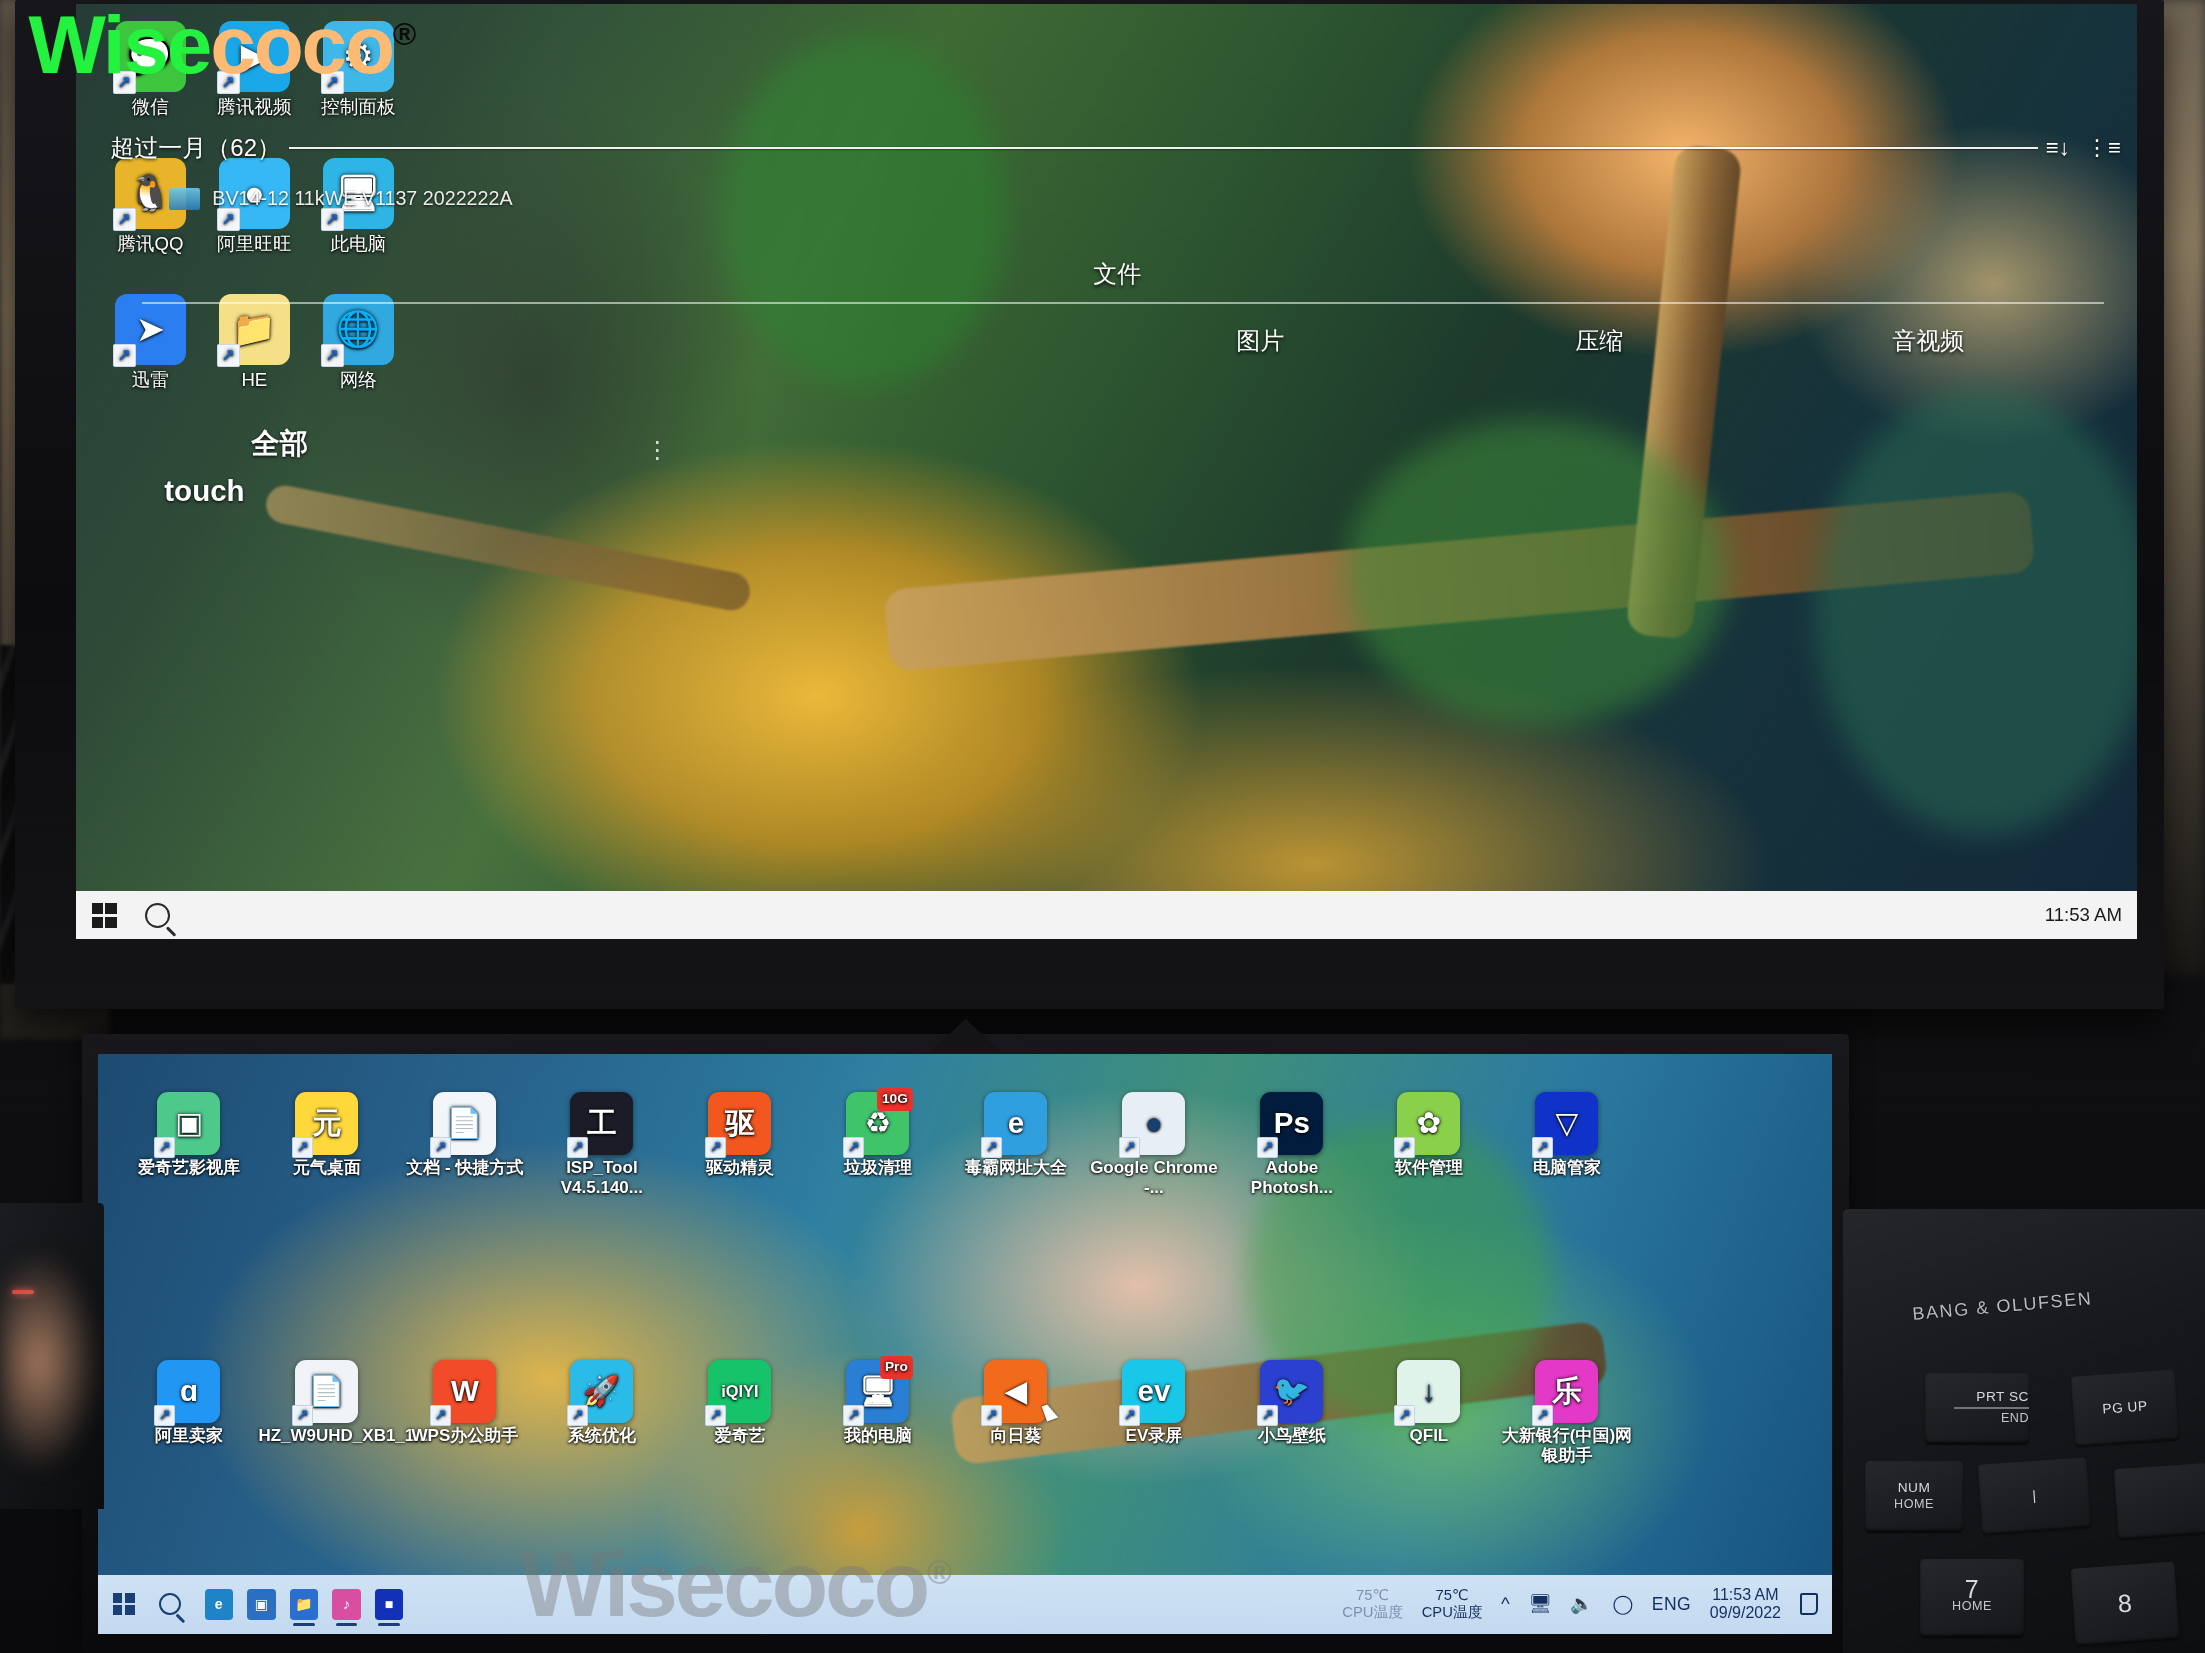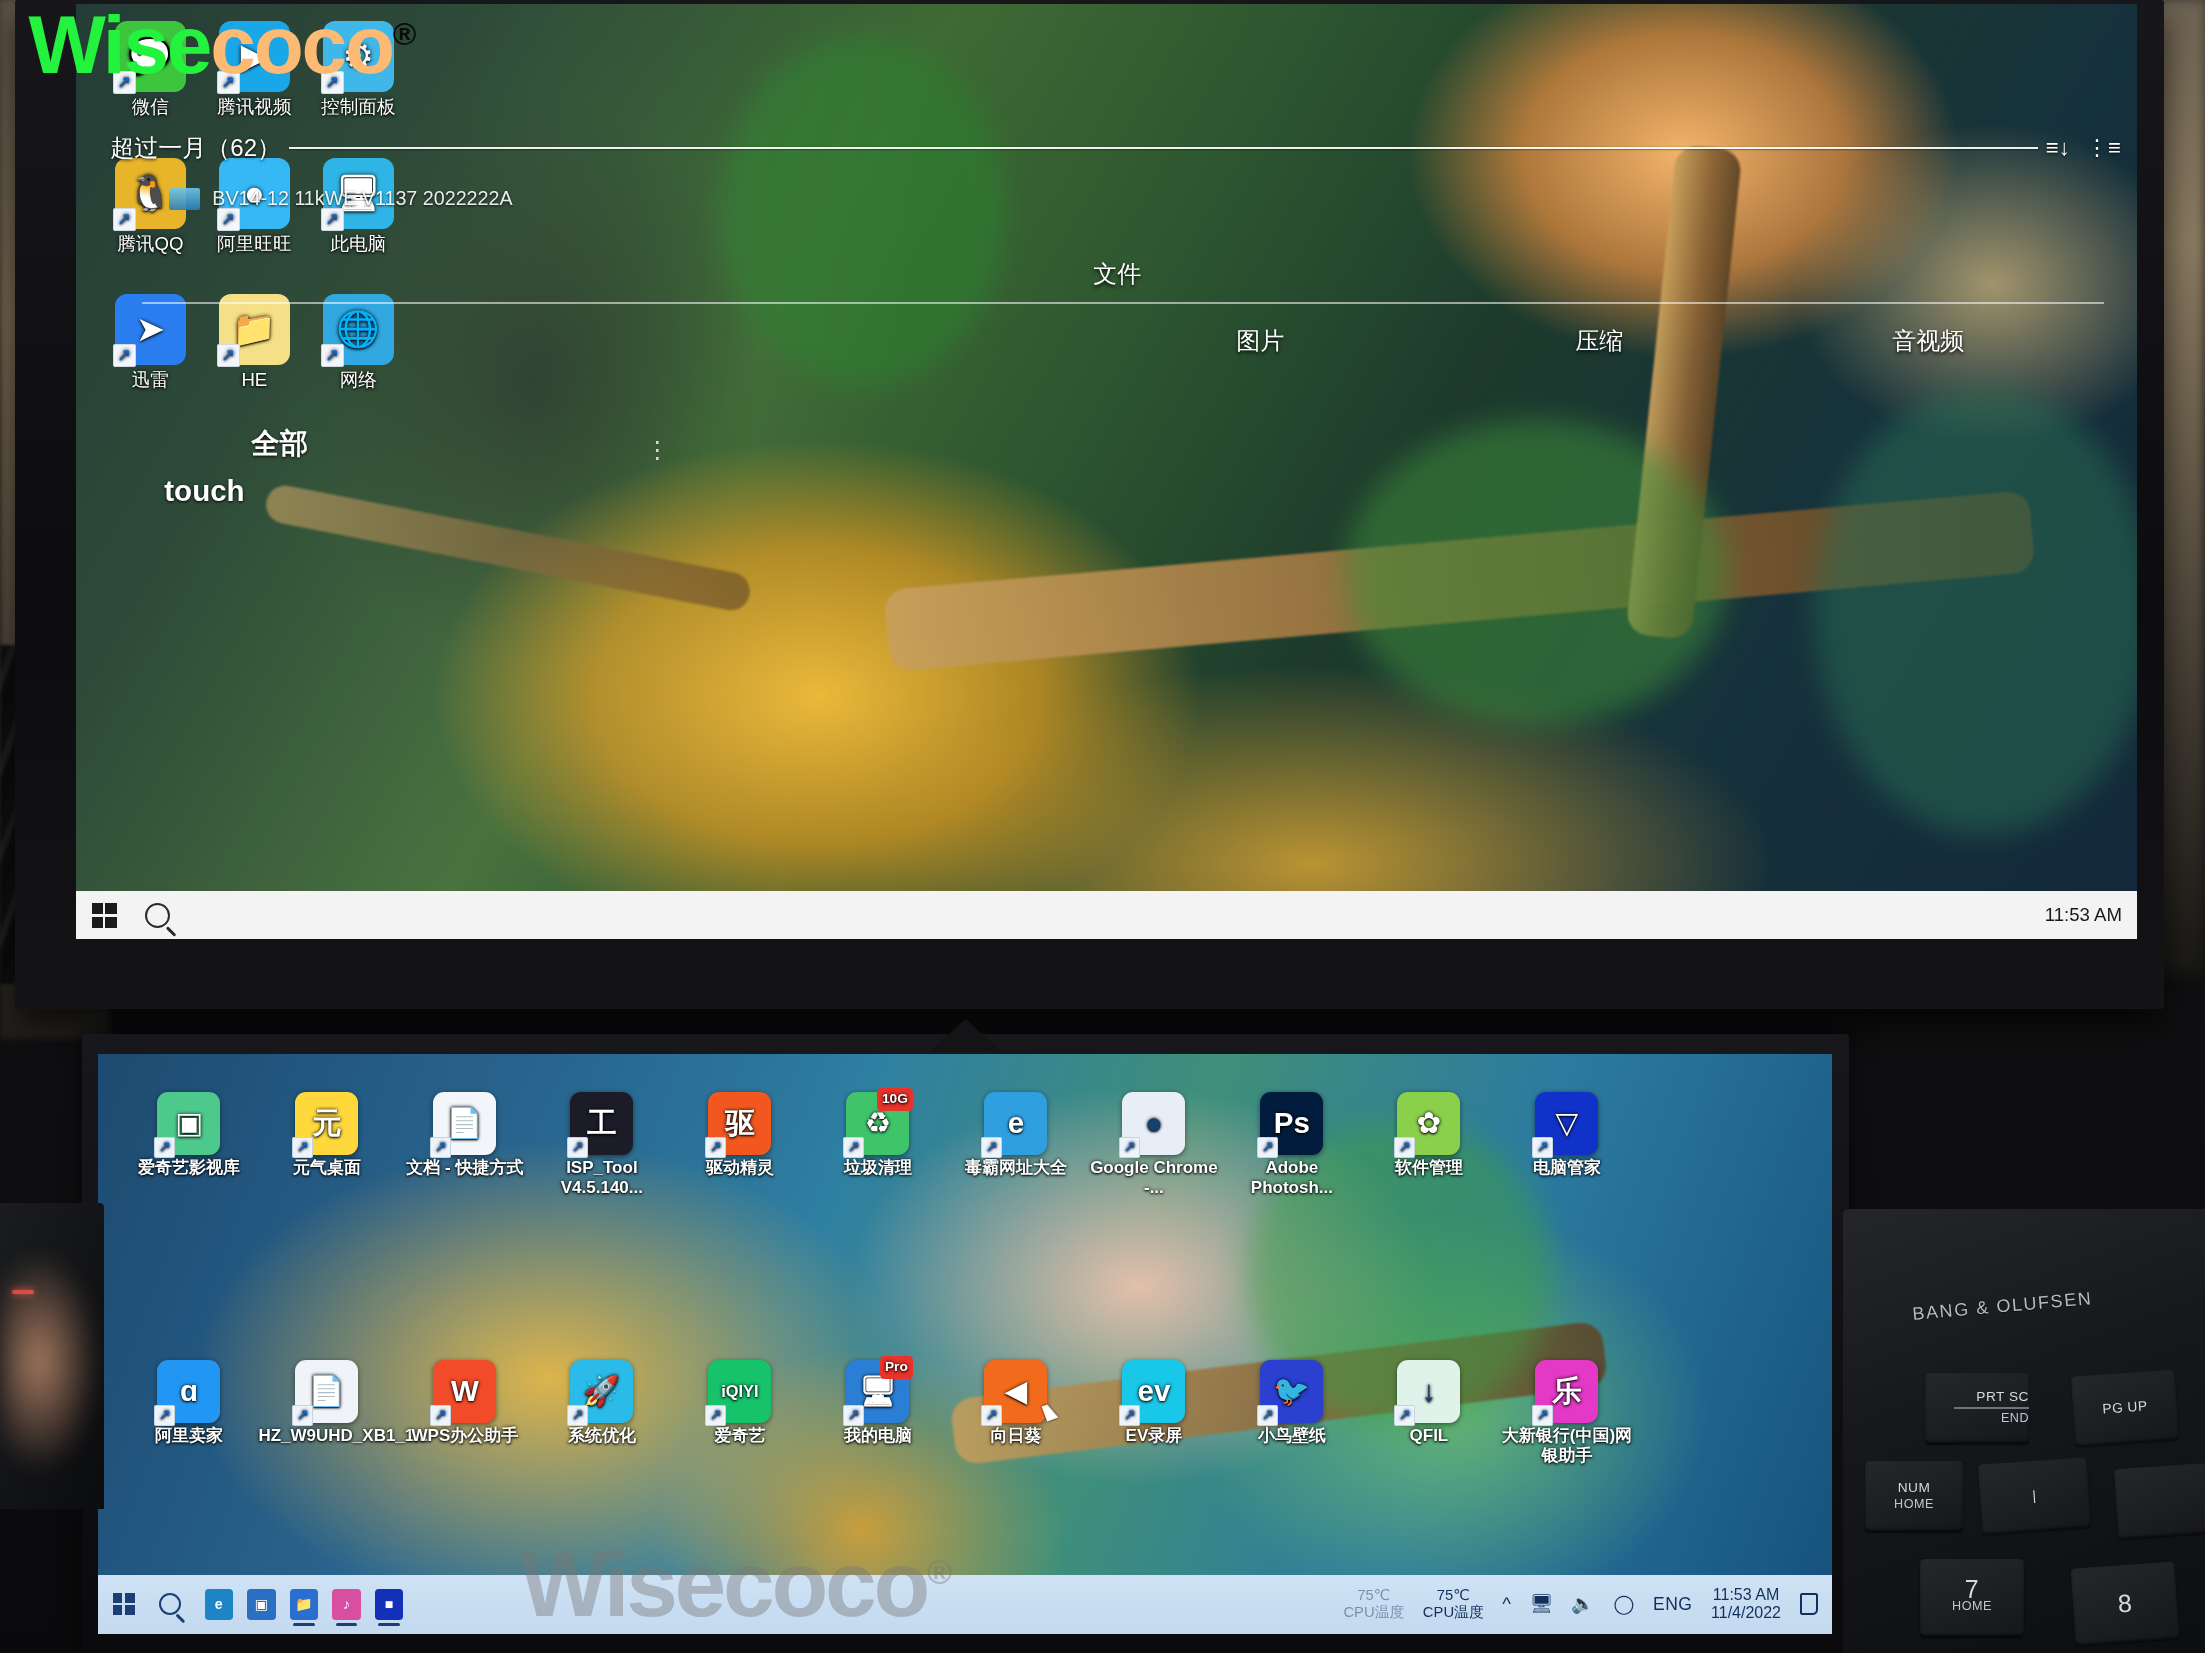--- a/index.html
+++ b/index.html
@@ -474,21 +474,21 @@
             <div>75℃</div>
             <div>CPU温度</div>
           </div>
           <div class="tray-icon">^</div>
           <div class="tray-icon">🖥</div>
           <div class="tray-icon">🔈</div>
           <div class="tray-icon">◯</div>
           <div class="tray-lang">ENG</div>
           <div class="tray-clock">
             <div>11:53 AM</div>
-            <div>11/4/2022</div>
+            <div>09/9/2022</div>
           </div>
           <div class="tray-notif"></div>
         </div>
       </div>
     </div>
   </div>
 
   <div class="laptop-base">
     <div class="lb-brand">BANG &amp; OLUFSEN</div>
     <div class="key" style="left:82px;top:164px;width:104px;height:70px;align-items:flex-end;">

